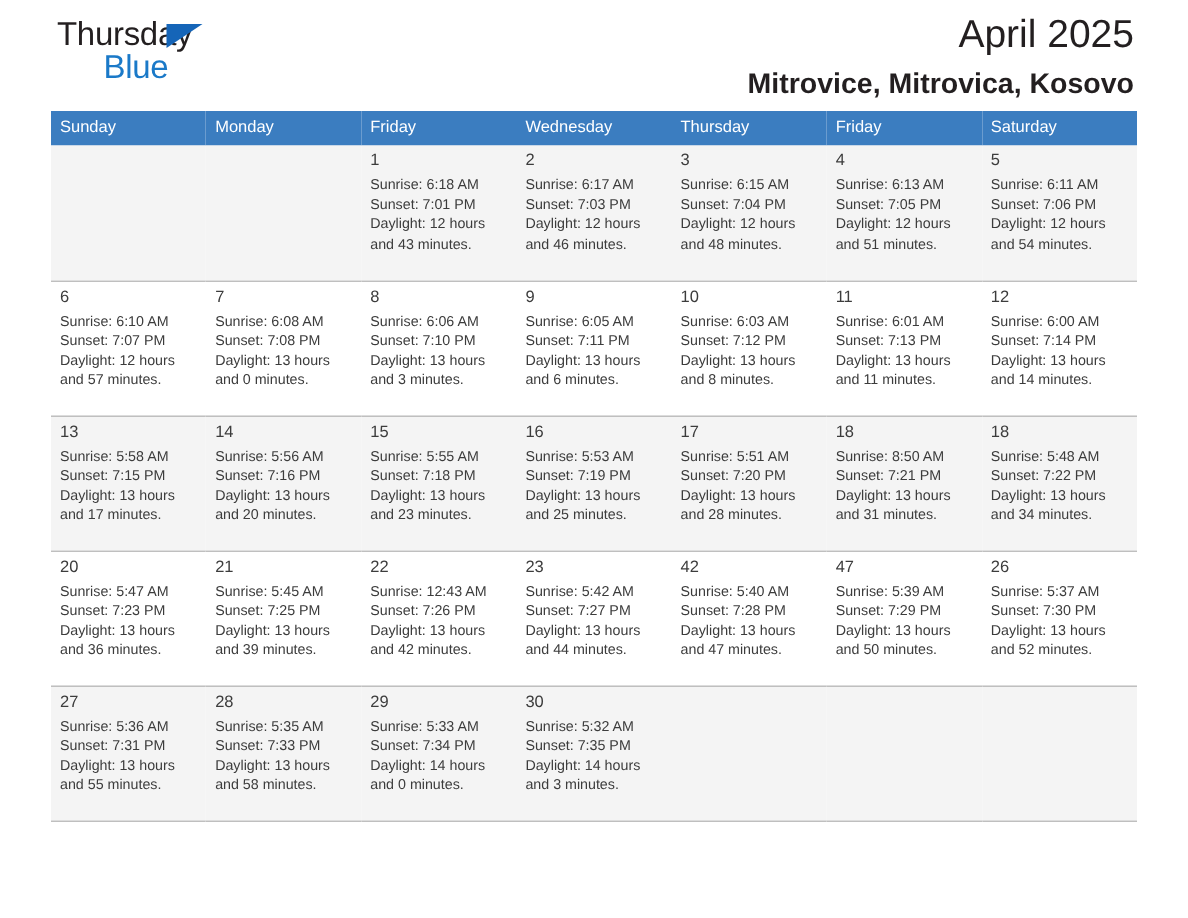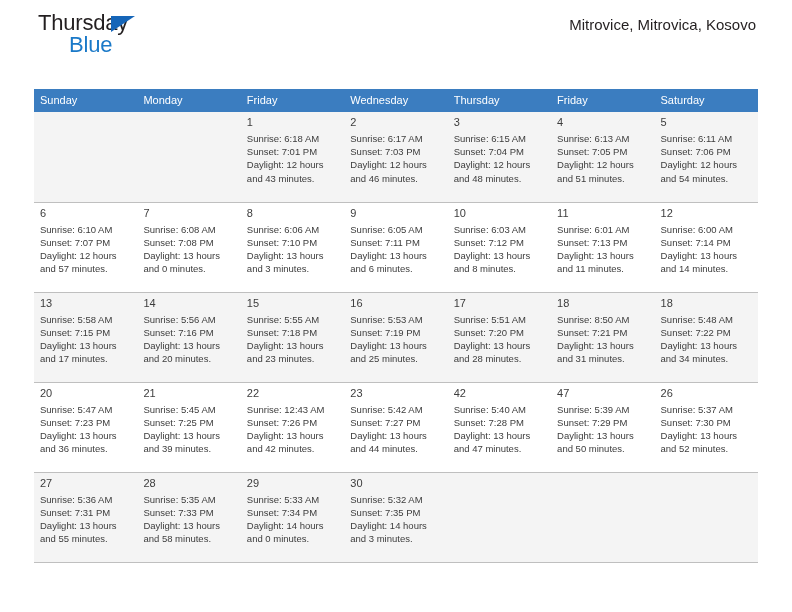--- a/index.html
+++ b/index.html
@@ -56,33 +56,32 @@
     text-align: right;
   }
   .cal-title {
     font-size: 26px;
     color: #231f20;
     line-height: 32px;
     font-weight: normal;
     margin: 0;
   }
   .cal-subtitle {
-    font-size: 15px;
+    font-size: 19px;
     color: #231f20;
     line-height: 18px;
     margin: 10px 0 0 0;
-    font-weight: normal;
+    font-weight: bold;
   }
 
   
   .calendar {
     width: 724px;
     border-collapse: collapse;
     table-layout: fixed;
-    margin-top: 15px;
   }
   .calendar th {
     background: #3b7dc0;
     color: #ffffff;
     font-size: 11px;
     font-weight: normal;
     text-align: left;
     padding: 5px 0 6px 6px;
     border: none;
   }
@@ -117,20 +116,21 @@
 
 <div class="page">
 
   <div class="header">
     <div class="logo">
       <span class="logo-general">Thursday</span>
       <span class="logo-tri"></span>
       <span class="logo-blue">Blue</span>
     </div>
     <div class="title-block">
+      <h1 class="cal-title">April 2025</h1>
       <h2 class="cal-subtitle">Mitrovice, Mitrovica, Kosovo</h2>
     </div>
   </div>
 
   <table class="calendar">
     <thead>
       <tr>
         <th>Sunday</th>
         <th>Monday</th>
         <th>Friday</th>

